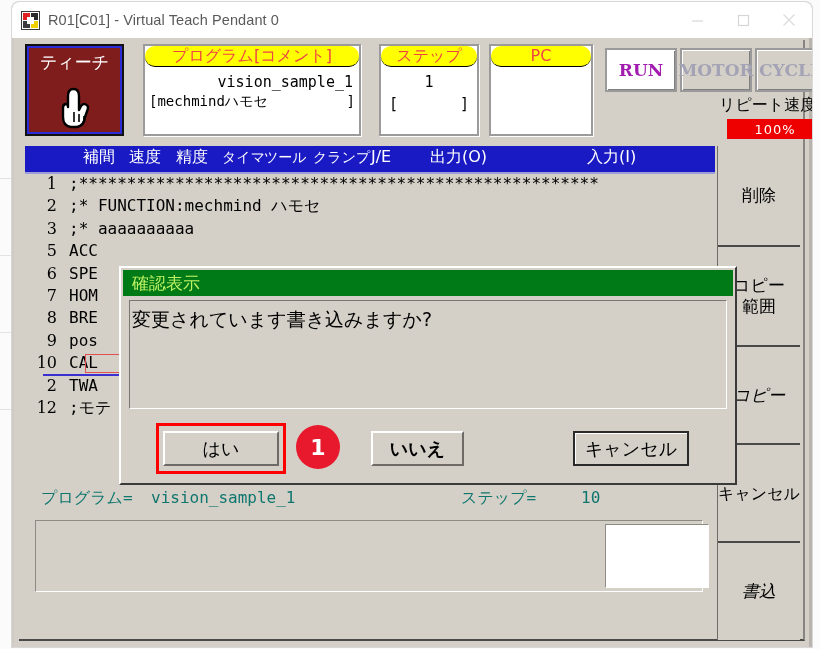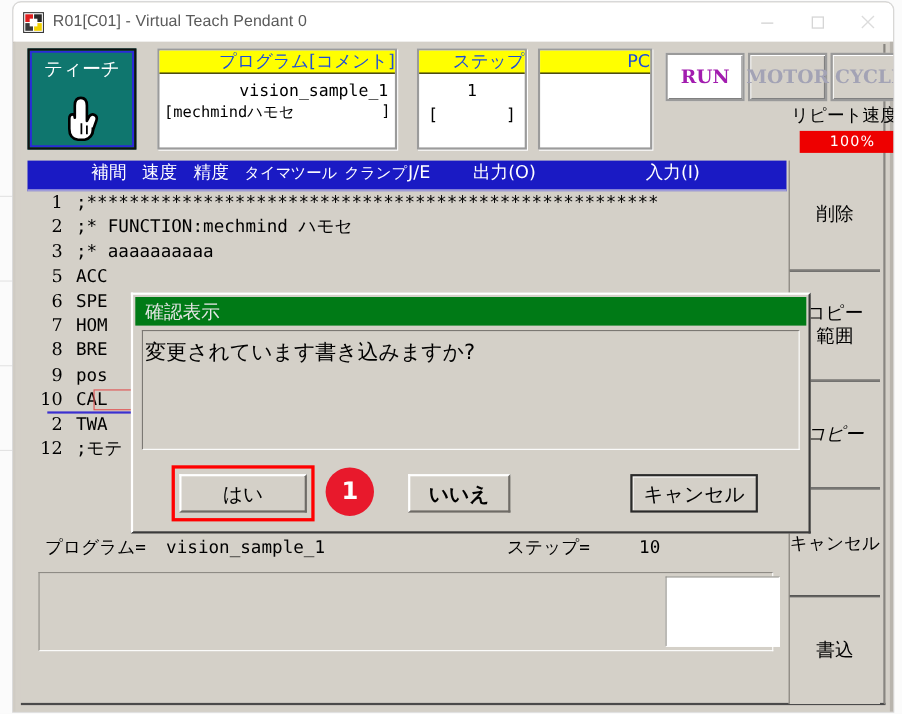--- a/index.html
+++ b/index.html
@@ -79,21 +79,21 @@
     border-right: 2px solid #888580;
     border-bottom: 2px solid #4a4a4a;
     box-sizing: border-box;
   }
 
   
   .topbar { position:absolute; left:0; top:0; width:780px; height:98px; }
 
   .teach-btn {
     position:absolute; left:6px; top:4px; width:99px; height:92px;
-    background:#0f766e;
+    background:#7f1d1d;
     border: 2px solid #111111;
     box-sizing: border-box;
     box-shadow: inset 0 0 0 2px #2b2bd8;
     cursor: pointer;
   }
   .teach-label {
     position:absolute; left:0; right:0; top:5px;
     text-align:center; color:#ffffff; font-size:17px;
     font-family:"DejaVu Sans", sans-serif;
     letter-spacing: 0px;
@@ -105,27 +105,27 @@
 
   .panel {
     position:absolute;
     background:#ffffff;
     border: 2px solid #9b9b9b;
     box-shadow: inset 0 0 0 1px #ffffff, 1px 1px 0 0 #ffffff;
     box-sizing: border-box;
   }
   .panel-hdr {
     background:#ffff00;
-    color:#1d4ed8;
+    color:#ef4444;
     font-size:16px;
-    text-align:right;
+    text-align:center;
     font-family:"DejaVu Sans", sans-serif;
     line-height:20px; height:20px;
     border-bottom:1px solid #000000;
-    overflow:hidden; white-space:nowrap;
+    overflow:hidden; white-space:nowrap;border-radius:10px;
   }
   .panel-body {
     font-family:"DejaVu Sans Mono", monospace;
     font-size:14.5px; color:#000;
   }
   .p-prog { left:124px; top:4px; width:218px; height:92px; }
   .p-prog .r1 { text-align:right; padding:6px 6px 0 0; font-size:15px; }
   .p-prog .r2 { text-align:left; padding:2px 4px 0 4px; font-size:14px; display:flex; justify-content:space-between; }
   .p-step { left:360px; top:4px; width:100px; height:92px; }
   .p-step .r1 { text-align:center; padding:6px 0 0 0; font-size:15px; }
@@ -202,21 +202,21 @@
     background:#3a2fd0;
   }
   .caret-line2 {
     position:absolute; left:146px; top:21px; width:26px; height:2px;
     background:#7b2fa0;
   }
 
   
   .footer { position:absolute; left:6px; top:404px; width:690px; height:196px; }
   .f-row {
-    position:absolute; top:44px; color:#000000;
+    position:absolute; top:44px; color:#0f766e;
     font-family:"DejaVu Sans Mono", monospace; font-size:16px; white-space:nowrap;
   }
   .f-prog-lbl { left:16px; }
   .f-prog-val { left:126px; }
   .f-step-lbl { left:436px; }
   .f-step-val { left:556px; }
   .statusbox {
     position:absolute; left:10px; top:76px; width:668px; height:72px;
     background:#d4d0c8;
     border-top:1px solid #8e8b85;
@@ -249,35 +249,35 @@
     box-sizing:border-box;
     display:flex; align-items:center; justify-content:center;
     font-family:"DejaVu Sans", sans-serif; font-size:17px; color:#000;
     text-align:center; line-height:21px;
     cursor:pointer;
   }
   .sb-0 { top:0;   height:100px; border-top:none; }
   .sb-1 { top:100px; height:100px; }
   .sb-2 { top:200px; height:98px;font-style:italic; }
   .sb-3 { top:298px; height:98px; }
-  .sb-4 { top:396px; height:98px; border-bottom:none; }
+  .sb-4 { top:396px; height:98px; border-bottom:none;font-style:italic; }
 
   
   .dialog {
     position:absolute; left:100px; top:226px; width:618px; height:219px;
     background:#d4d0c8;
     border-top:2px solid #ffffff;
     border-left:2px solid #ffffff;
     border-right:2px solid #3a3a3a;
     border-bottom:2px solid #3a3a3a;
     box-sizing:border-box;
   }
   .dlg-title {
     position:absolute; left:2px; top:2px; width:610px; height:26px;
-    background:#007a16; color:#e5e5e5;
+    background:#007a16; color:#bef264;
     font-size:17px; font-family:Liberation Mono, monospace;
     display:flex; align-items:center; padding-left:9px;
     box-sizing:border-box;
   }
   .dlg-msgbox {
     position:absolute; left:8px; top:32px; width:598px; height:109px;
     background:#d4d0c8;
     border-top:1px solid #7b7873;
     border-left:1px solid #7b7873;
     border-right:1px solid #ffffff;

